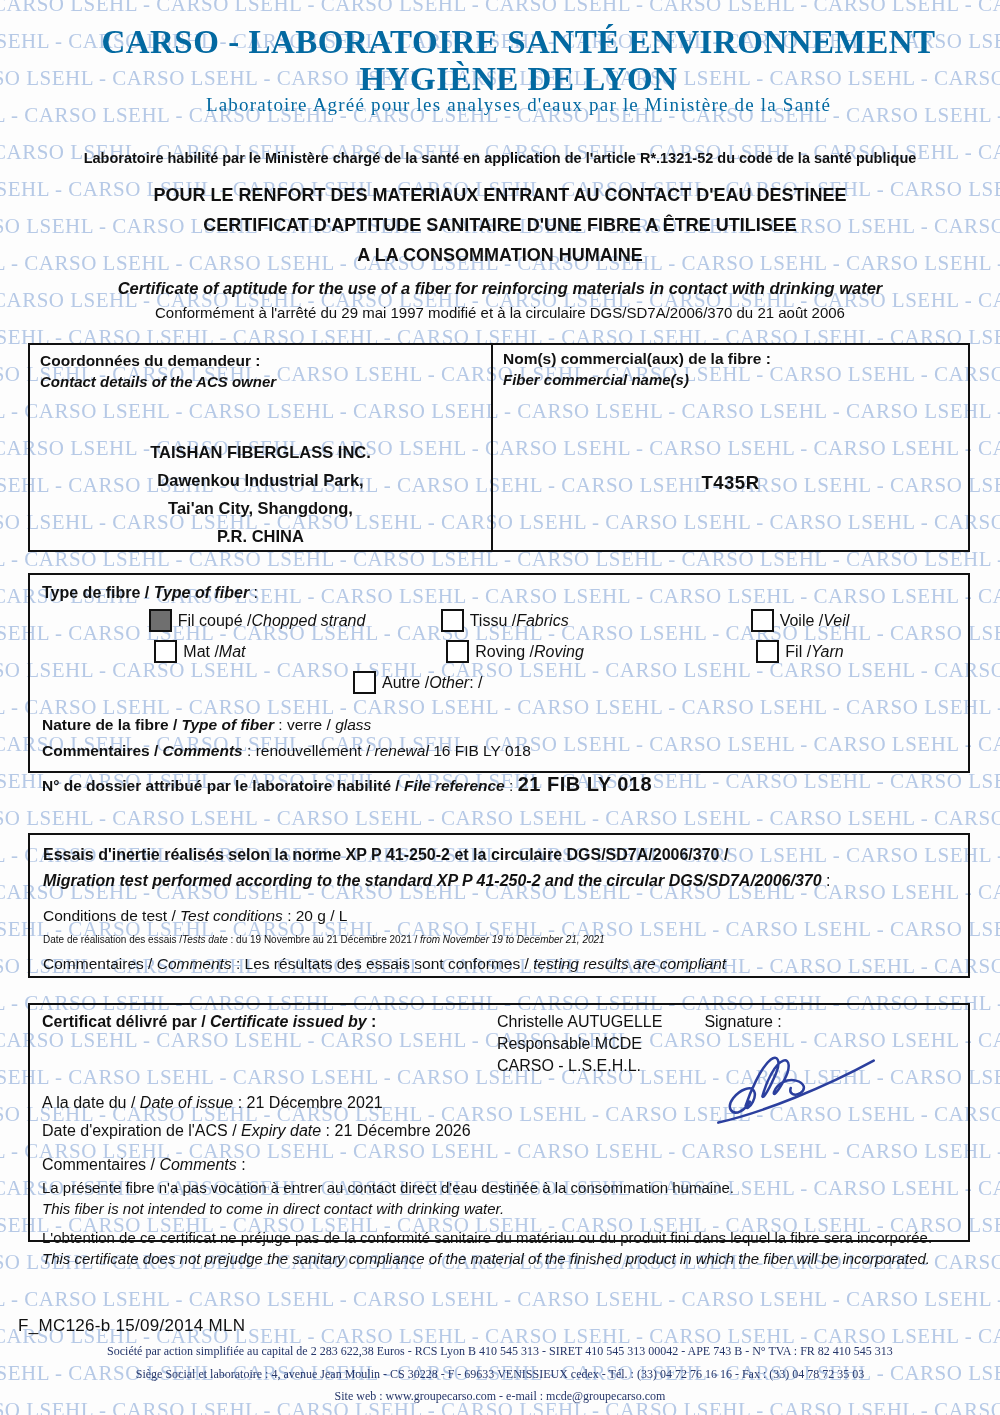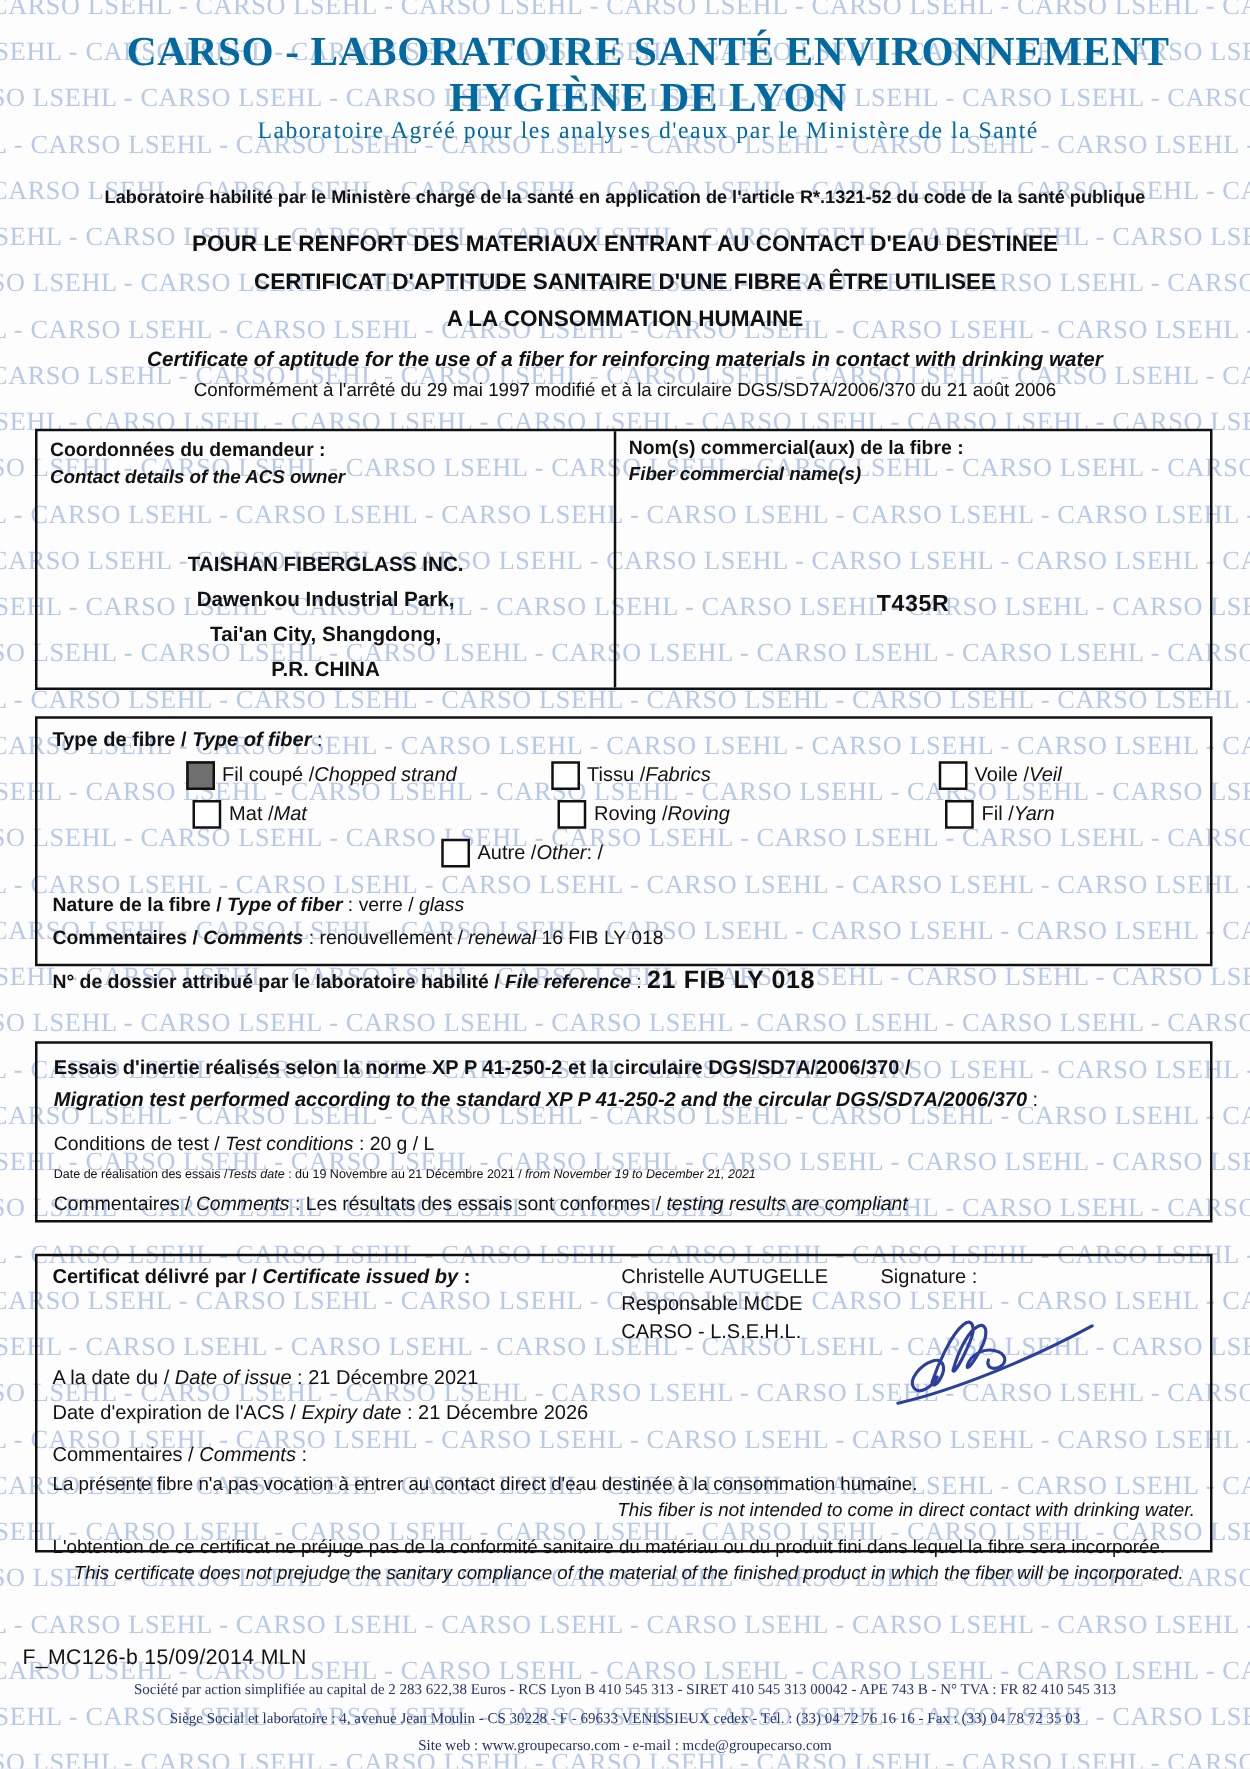--- a/index.html
+++ b/index.html
@@ -45,21 +45,21 @@
   .box3 .bodyline{line-height:24px;}
   .box4{top:1003px;height:239px;padding:6px 12px;}
   .issue-row{display:flex;}
   .issue-label{width:455px;font-weight:bold;font-size:16px;line-height:22px;}
   .issuer{font-size:16px;line-height:22px;}
   .sig-label{margin-left:42px;font-size:16px;line-height:22px;}
   .sig-svg{position:absolute;top:42px;right:86px;width:172px;height:84px;}
   .dateline4{font-size:16px;line-height:24px;}
   .mt14{margin-top:14px;}.mt4{margin-top:4px;}.mt10{margin-top:10px;}.mt8{margin-top:8px;}
   .para{font-size:15px;line-height:21px;}
-  .para.it{font-style:italic;text-align:right;}
+  .para.it{font-style:italic;}
   .p2en{max-width:905px;}
   .it{font-style:italic;}
   .b{font-weight:bold;}
   .bi{font-weight:bold;font-style:italic;}
   .footer-ref{top:1316px;left:18px;right:auto;font-size:17px;letter-spacing:.3px;}
   .footer-lines{top:1340px;font-family:"Liberation Serif",serif;font-size:12px;line-height:22.5px;
                 color:#243569;}
 </style>
 </head>
 <body>

